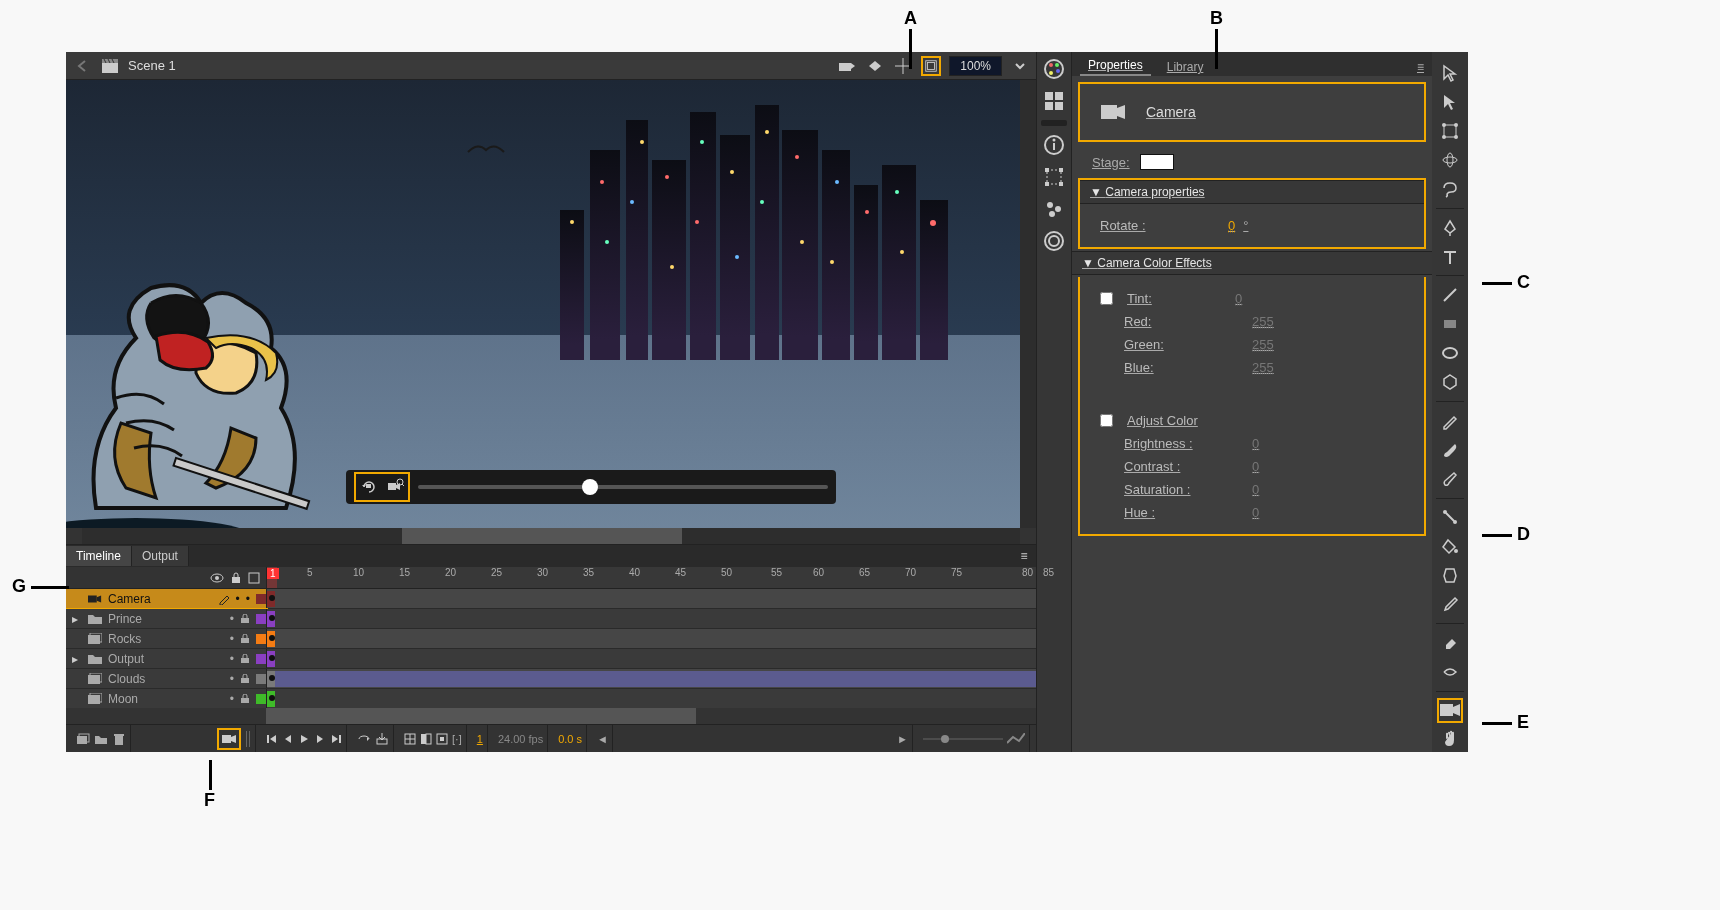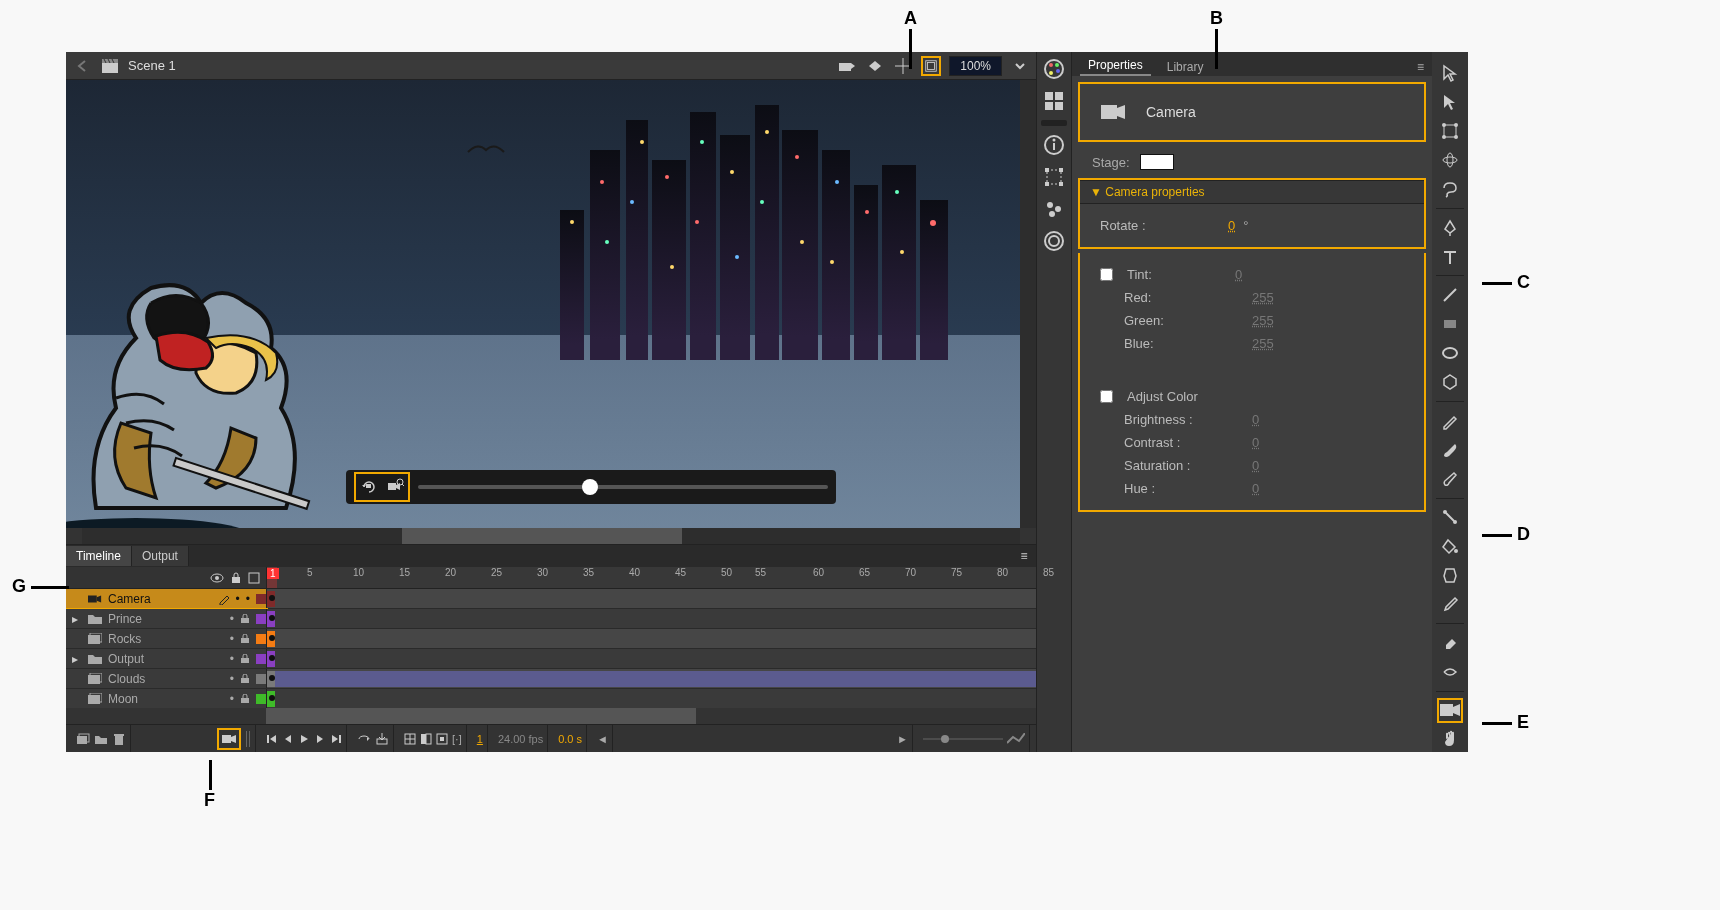--- a/index.html
+++ b/index.html
@@ -61,29 +61,29 @@
 .tl-footer { height: 28px; background: #333; display: flex; align-items: center; gap: 6px; padding: 0 6px; border-top: 1px solid #222; font-size: 11px; color: #aaa; }
 .tl-footer .group { display:flex; gap:4px; align-items:center; padding: 0 4px; border-right: 1px solid #222; height: 100%; }
 .tl-footer .val-orange { color: #f2a900; text-decoration: underline; }
 .tl-footer .camera-btn { border: 2px solid #f2a900; padding: 2px; }
 
 
 .mid-strip { width: 36px; background: #363636; border-left: 1px solid #222; border-right: 1px solid #222; display: flex; flex-direction: column; align-items: center; padding-top: 4px; gap: 6px; }
 .mid-strip .ico, .right-tools .ico { width: 26px; height: 26px; display: flex; align-items: center; justify-content: center; cursor: pointer; fill: #ccc; }
 
 
-.props-panel { flex: 1; background: #3e3e3e; display: flex; flex-direction: column; padding: 0; font-size: 13px; }
+.props-panel { flex: 1; background: #3e3e3e; display: flex; flex-direction: column; padding: 0; font-size: 13px; text-decoration: underline; }
 .props-tabs { height: 24px; display: flex; align-items: flex-end; background: #2f2f2f; padding-left: 8px; gap: 8px; font-size: 12px; color: #aaa; }
 .props-tabs .ptab { padding: 2px 8px; }
 .props-tabs .ptab.active { color: #fff; border-bottom: 2px solid #888; }
 .camera-header { margin: 6px; border: 2px solid #f2a900; padding: 18px 30px 18px 20px; display: flex; align-items: center; gap: 20px; color: #ddd; }
 .adv-btn { margin: 4px 30px; padding: 4px 10px; background: #4a4a4a; border: 1px solid #222; text-align: center; color: #ddd; font-size: 12px; cursor: pointer; }
 .stage-row { display: flex; align-items: center; gap: 10px; padding: 6px 20px; }
 .stage-row .swatch { width: 34px; height: 16px; background: #fff; border: 1px solid #111; }
-.section-head { background: #373737; padding: 4px 10px; font-size: 12px; color: #eab308; border-top: 1px solid #222; border-bottom: 1px solid #222; }
+.section-head { background: #373737; padding: 4px 10px; font-size: 12px; color: #e5e5e5; border-top: 1px solid #222; border-bottom: 1px solid #222; }
 .section-body { padding: 10px 20px; }
 .prop-row { display: flex; align-items: center; padding: 4px 0; gap: 8px; }
 .prop-row .lbl { width: 120px; color: #bbb; }
 .prop-row .val { color: #f2a900; text-decoration: underline dotted; }
 .prop-row .val.grey { color: #777; }
 .prop-row input[type=checkbox] { margin-right: 6px; }
 .boxed { border: 2px solid #f2a900; margin: 2px 6px; }
 
 
 .right-tools { width: 36px; background: #363636; display: flex; flex-direction: column; align-items: center; gap: 4px; padding-top: 8px; }
@@ -276,26 +276,26 @@
         <span class="tick" style="left: 40px;">5</span>
             <span class="tick" style="left: 86px;">10</span>
             <span class="tick" style="left: 132px;">15</span>
             <span class="tick" style="left: 178px;">20</span>
             <span class="tick" style="left: 224px;">25</span>
             <span class="tick" style="left: 270px;">30</span>
             <span class="tick" style="left: 316px;">35</span>
             <span class="tick" style="left: 362px;">40</span>
             <span class="tick" style="left: 408px;">45</span>
             <span class="tick" style="left: 454px;">50</span>
-            <span class="tick" style="left: 488px;">55</span>
+            <span class="tick" style="left: 504px;">55</span>
             <span class="tick" style="left: 546px;">60</span>
             <span class="tick" style="left: 592px;">65</span>
             <span class="tick" style="left: 638px;">70</span>
             <span class="tick" style="left: 684px;">75</span>
-            <span class="tick" style="left: 730px;">80</span>
+            <span class="tick" style="left: 755px;">80</span>
             <span class="tick" style="left: 776px;">85</span>
           </div>
       </div>
       <div class="tl-layers">
           <div class="tl-layer camera">
             <div class="name" style="outline: rgb(242, 169, 0) solid 2px;">
               <span style="width:10px;"></span>
               <span class="layer-ico">
                 <svg width="16" height="12" viewBox="0 0 16 12">
                   <rect x="0" y="2" width="10" height="8" fill="#222"></rect>
@@ -652,20 +652,21 @@
       <div class="section-head">▼ <span>Camera properties</span></div>
       <div class="section-body">
         <div class="prop-row">
             <span class="lbl">Rotate :</span>
             <span class="val"><span>0</span></span>
             <span> °</span>
           </div>
       </div>
     </div>
 
+    <div class="section-head">▼ <span>Camera Color Effects</span></div>
     <div class="boxed" style="border-top:none;">
       <div class="section-body">
         <div class="prop-row">
             <input type="checkbox" style="">
             <span class="lbl" style="width:100px">Tint:</span>
             <span class="val grey">0</span>
           </div>
         <div class="prop-row" style="padding-left:24px;">
             <span class="lbl">Red:</span>
             <span class="val grey">255</span>

